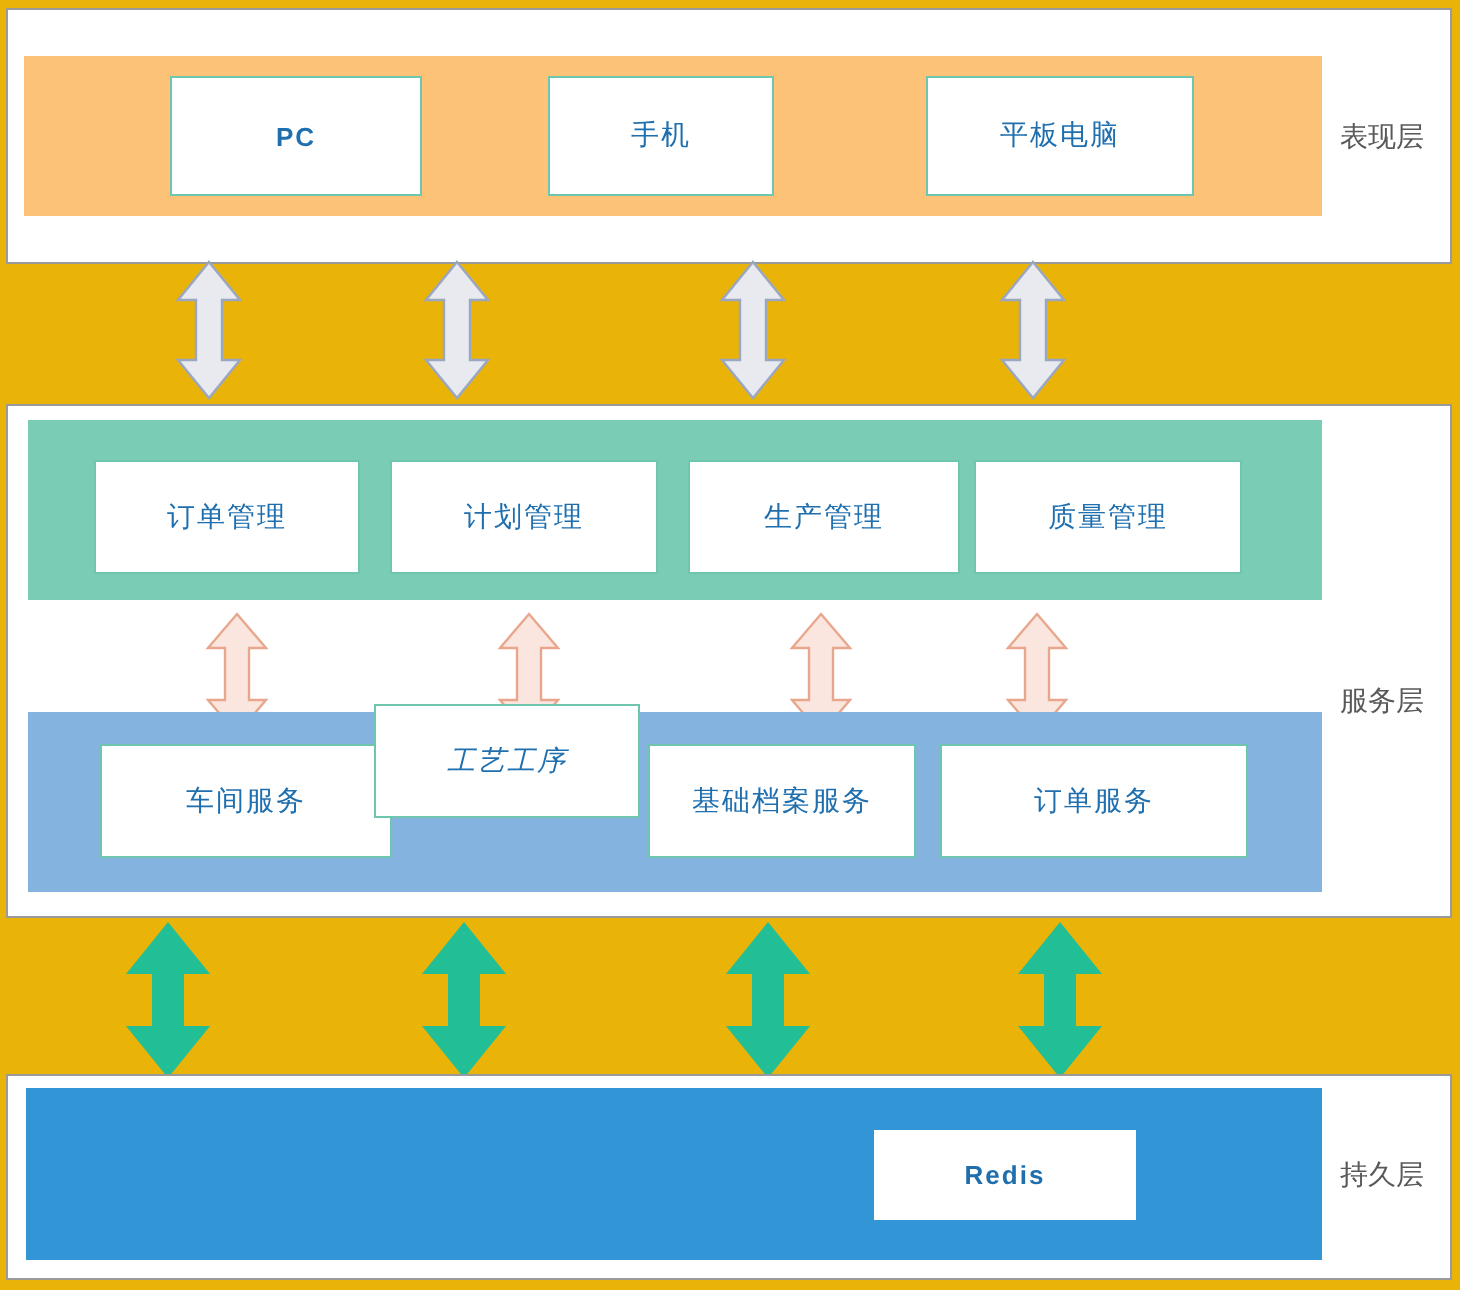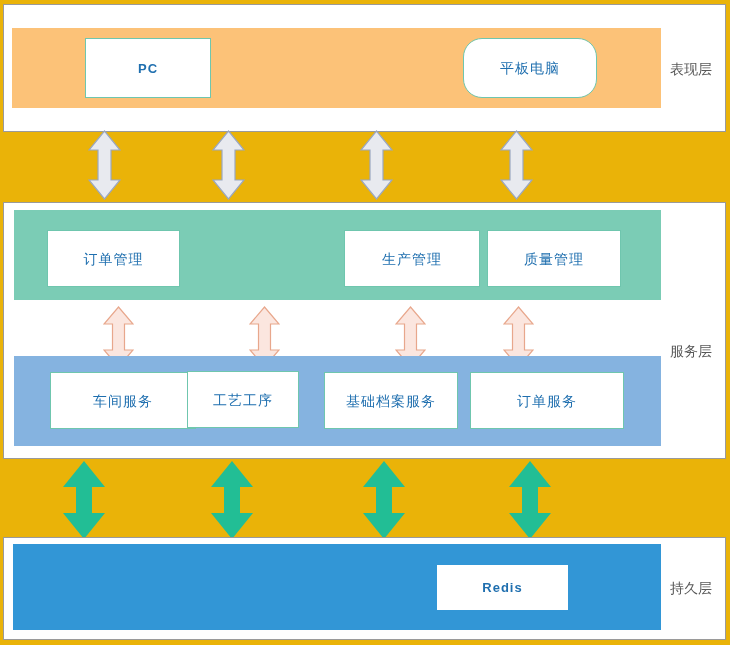--- a/index.html
+++ b/index.html
@@ -54,31 +54,31 @@
     font-weight: bold;
     letter-spacing: 1px;
     line-height: 1;
   }
   .node.cjk { font-family: "DejaVu Sans", "Liberation Sans", sans-serif; font-weight: normal; font-size: 14px; }
   .node.plain { border-color: #ffffff; }
 
   
   #node-pc     { left: 85px;  top: 38px; width: 126px; height: 60px; }
   #node-phone  { left: 274px; top: 38px; width: 113px; height: 60px; }
-  #node-tablet { left: 463px; top: 38px; width: 134px; height: 60px; border-radius: 19px; }
+  #node-tablet { left: 463px; top: 38px; width: 134px; height: 60px; }
 
   
   #node-order-mgmt   { left: 47px;  top: 230px; width: 133px; height: 57px; }
   #node-plan-mgmt    { left: 195px; top: 230px; width: 134px; height: 57px; }
   #node-prod-mgmt    { left: 344px; top: 230px; width: 136px; height: 57px; }
   #node-quality-mgmt { left: 487px; top: 230px; width: 134px; height: 57px; }
 
   
   #node-workshop-svc { left: 50px;  top: 372px; width: 146px; height: 57px; }
-  #node-process-svc  { left: 187px; top: 371px; width: 112px; height: 57px; }
+  #node-process-svc  { left: 187px; top: 352px; width: 133px; height: 57px; font-style: italic; }
   #node-archive-svc  { left: 324px; top: 372px; width: 134px; height: 57px; }
   #node-order-svc    { left: 470px; top: 372px; width: 154px; height: 57px; }
 
   
   #node-mysql { left: 129px; top: 565px; width: 131px; height: 45px; }
   #node-redis { left: 413px; top: 565px; width: 131px; height: 45px; margin-left: 24px; }
 
   
   .arrow {
     position: absolute;
@@ -119,20 +119,21 @@
 </style>
 </head>
 <body>
 
 <div id="canvas">
 
   <div class="layer-frame" id="frame-presentation"></div>
   <div class="band" id="band-presentation"></div>
 
   <div class="node" id="node-pc">PC</div>
+  <div class="node cjk" id="node-phone">手机</div>
   <div class="node cjk" id="node-tablet">平板电脑</div>
 
   <div class="layer-caption" id="caption-presentation">表现层</div>
 
   <div class="arrow arrow-gray" id="arrow-gray-1">
     <svg viewBox="0 0 33 70" preserveAspectRatio="none">
       <polygon points="16.5,1 32,20 23,20 23,50 32,50 16.5,69 1,50 10,50 10,20 1,20" fill="#E8EAEF" stroke="#9AA7C0" stroke-width="1.2"></polygon>
     </svg>
   </div>
   <div class="arrow arrow-gray" id="arrow-gray-2">
@@ -148,20 +149,21 @@
   <div class="arrow arrow-gray" id="arrow-gray-4">
     <svg viewBox="0 0 33 70" preserveAspectRatio="none">
       <polygon points="16.5,1 32,20 23,20 23,50 32,50 16.5,69 1,50 10,50 10,20 1,20" fill="#E8EAEF" stroke="#9AA7C0" stroke-width="1.2"></polygon>
     </svg>
   </div>
 
   <div class="layer-frame" id="frame-service"></div>
   <div class="band" id="band-business"></div>
 
   <div class="node cjk" id="node-order-mgmt">订单管理</div>
+  <div class="node cjk" id="node-plan-mgmt">计划管理</div>
   <div class="node cjk" id="node-prod-mgmt">生产管理</div>
   <div class="node cjk" id="node-quality-mgmt">质量管理</div>
 
   <div class="arrow arrow-peach" id="arrow-peach-1">
     <svg viewBox="0 0 31 62" preserveAspectRatio="none">
       <polygon points="15.5,1 30,18 21.5,18 21.5,44 30,44 15.5,61 1,44 9.5,44 9.5,18 1,18" fill="#FBE6DF" stroke="#E8A78C" stroke-width="1.2"></polygon>
     </svg>
   </div>
   <div class="arrow arrow-peach" id="arrow-peach-2">
     <svg viewBox="0 0 31 62" preserveAspectRatio="none">

